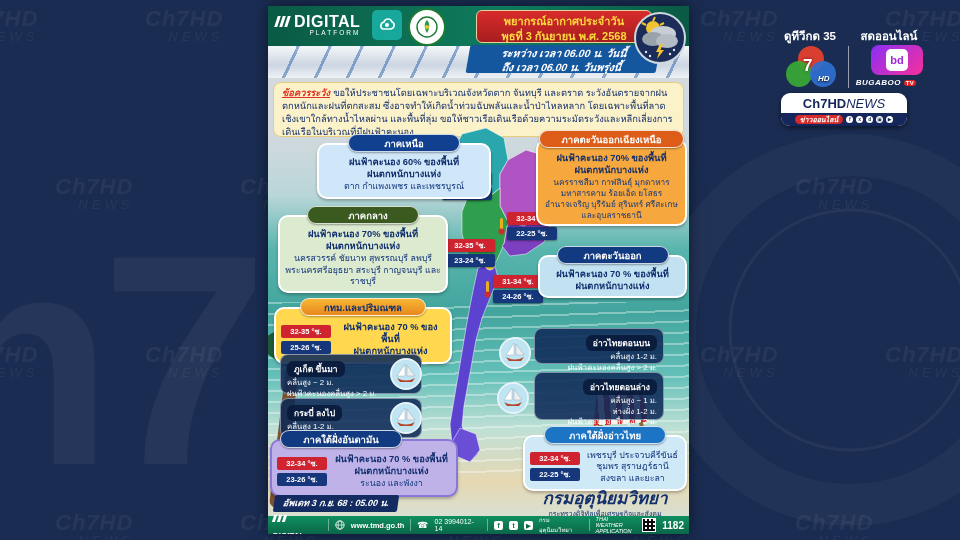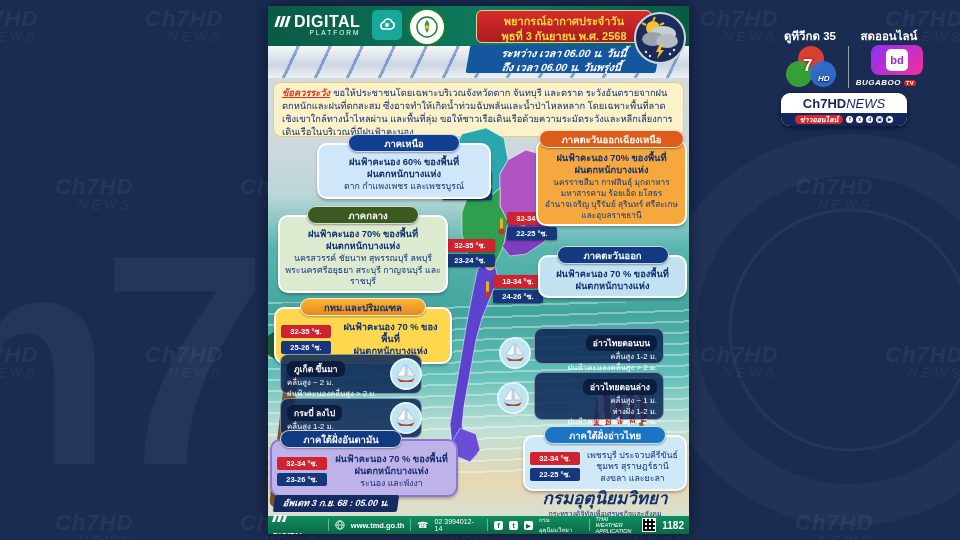--- a/index.html
+++ b/index.html
@@ -340,21 +340,21 @@
         <div class="mbox thot">32-35 °ซ.</div>
         <div class="mbox tcold">23-24 °ซ.</div>
       </div>
     </div>
     <div class="mtemp" style="left:216px;top:269px;">
       <svg width="7" height="18" viewBox="0 0 7 18">
           <rect x="2" y="1" width="3" height="12" rx="1.5" fill="#e8b020"></rect>
           <circle cx="3.5" cy="14.5" r="3" fill="#d02c2c"></circle>
         </svg>
       <div class="col">
-        <div class="mbox thot">18-34 °ซ.</div>
+        <div class="mbox thot">31-34 °ซ.</div>
         <div class="mbox tcold">24-26 °ซ.</div>
       </div>
     </div>
 
     <div class="rpanel" style="left:4px;top:128px;width:174px;margin-left:45px;">
       <div class="rpill" style="background:#10408f;">ภาคเหนือ</div>
       <div class="rbody" style="background:#cfe7f8;">
         <div class="rbold">ฝนฟ้าคะนอง 60% ของพื้นที่</div>
         <div class="rbold">ฝนตกหนักบางแห่ง</div>
         <div class="rprov">ตาก กำแพงเพชร และเพชรบูรณ์</div>

